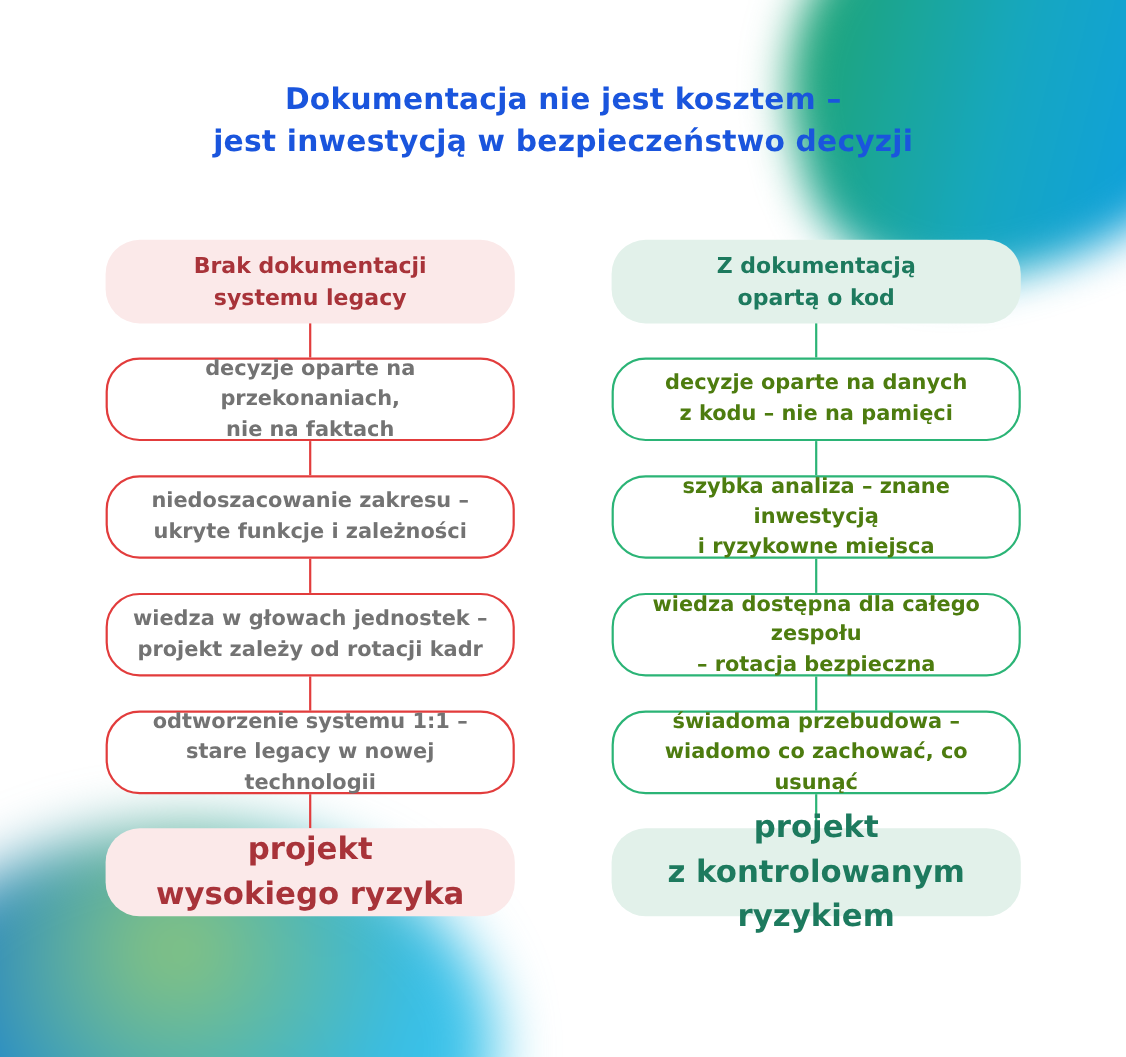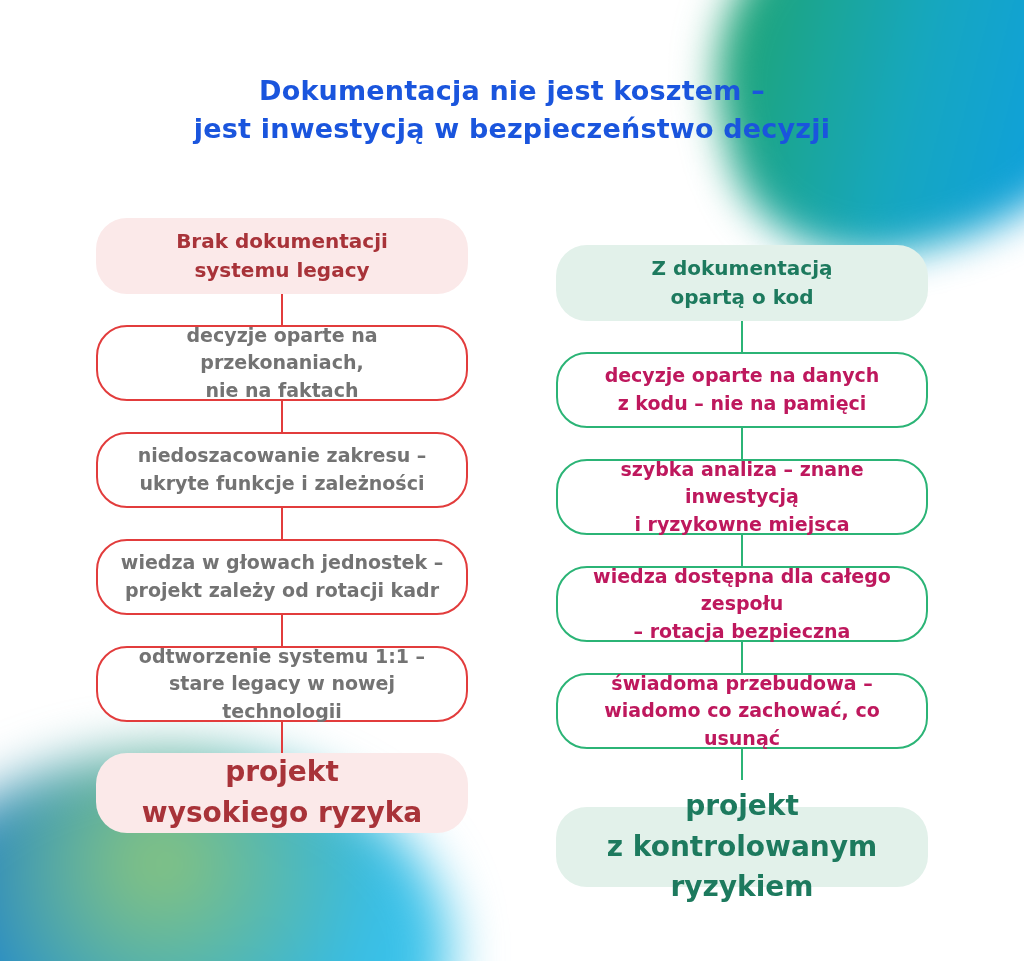--- a/index.html
+++ b/index.html
@@ -63,22 +63,22 @@
   .connector { width:2px; height:31px; margin:0 auto; }
 
   
   .col-left .box-header,
   .col-left .box-footer { background:#fbe9e9; color:#a83339; }
   .col-left .box-step   { border-color:#e23c3c; color:#737373; }
   .col-left .connector  { background:#e23c3c; }
 
   
   .col-right .box-header,
-  .col-right .box-footer { background:#e2f1ea; color:#1d7a5e;margin-top:27px; }
-  .col-right .box-step   { border-color:#2bb476; color:#be185d; }
+  .col-right .box-footer { background:#e2f1ea; color:#1d7a5e; }
+  .col-right .box-step   { border-color:#2bb476; color:#4d7c0f; }
   .col-right .connector  { background:#2bb476; }
 </style>
 </head>
 <body>
 
 <div class="canvas">
 
   <div class="blob blob-top-right"></div>
   <div class="blob blob-bottom-left"></div>
 

